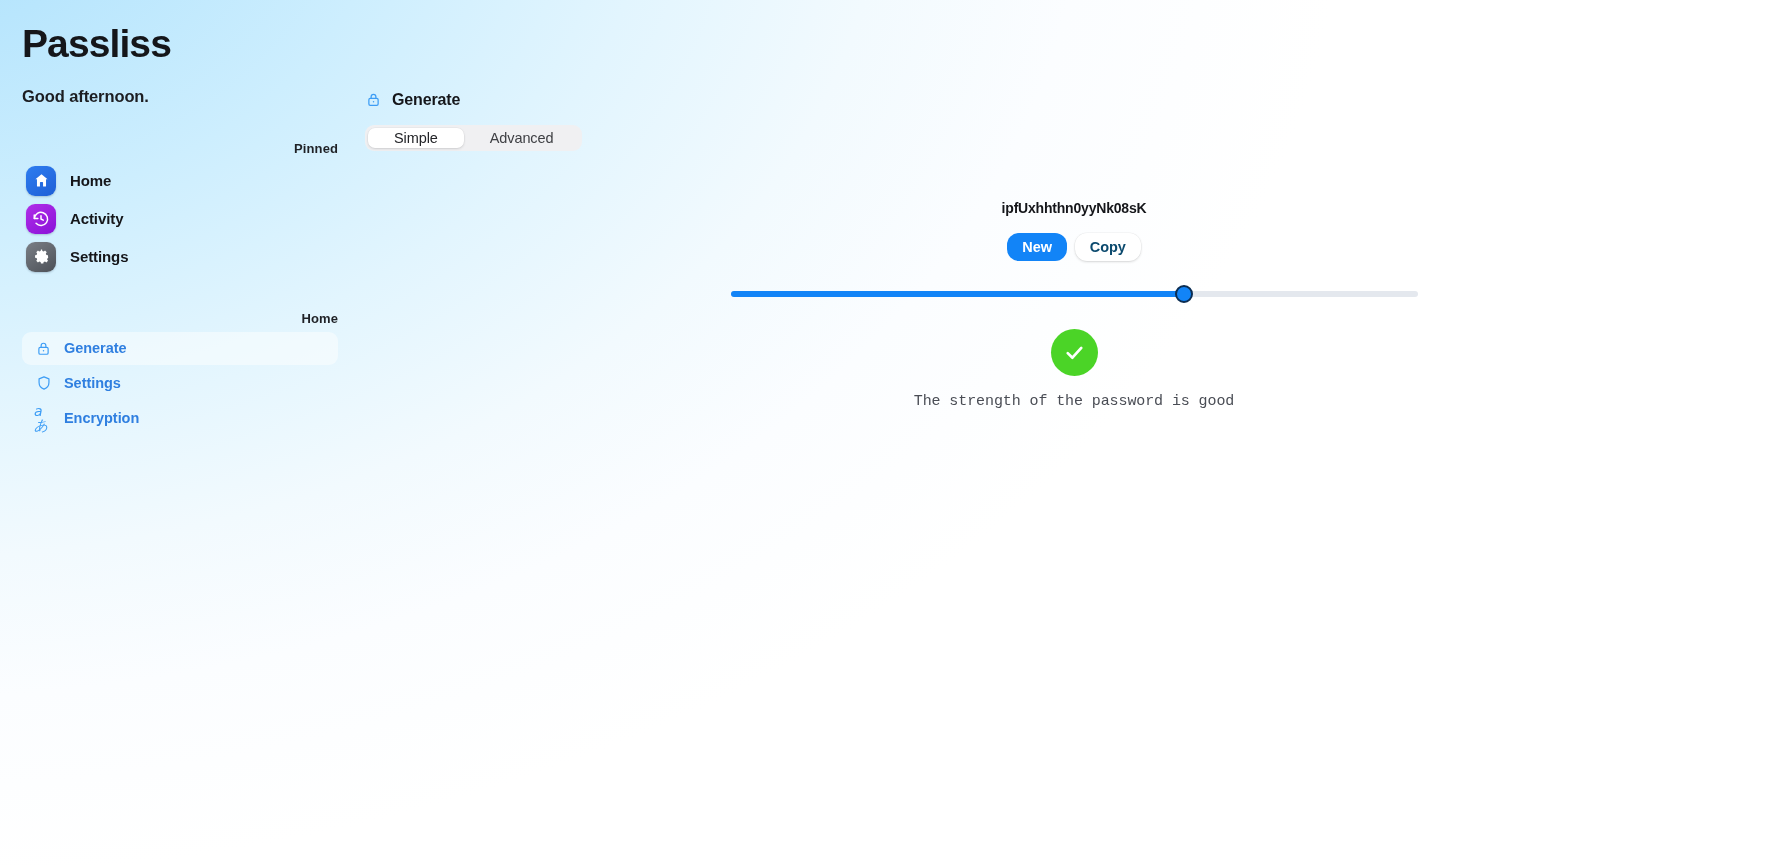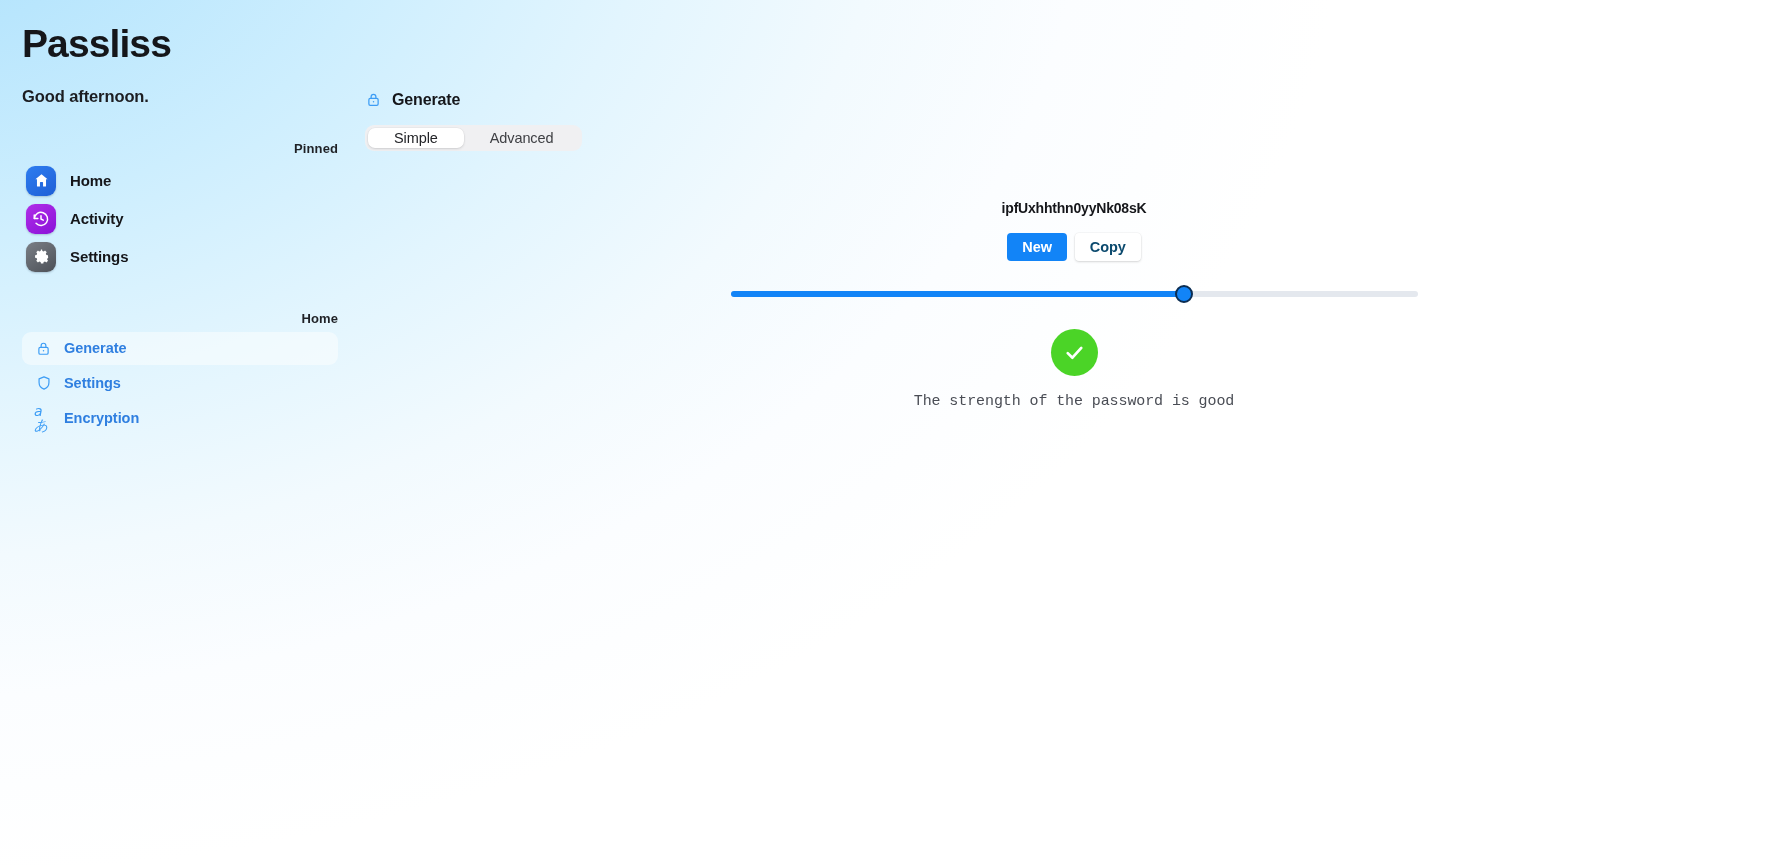--- a/index.html
+++ b/index.html
@@ -197,21 +197,21 @@
     color: #15161a;
     letter-spacing: -0.2px;
     margin-bottom: 17px;
   }
 
   .btn-row { display: flex; gap: 8px; margin-bottom: 22px; }
 
   .btn {
     font-size: 14.5px;
     font-weight: bold;
-    border-radius: 4px;
+    border-radius: 12px;
     padding: 6px 15px;
     cursor: pointer;
     border: none;
     letter-spacing: -0.1px;
     font-family: "Liberation Sans", sans-serif;
   }
   .btn-primary {
     background: #1284f7;
     color: #ffffff;
   }

